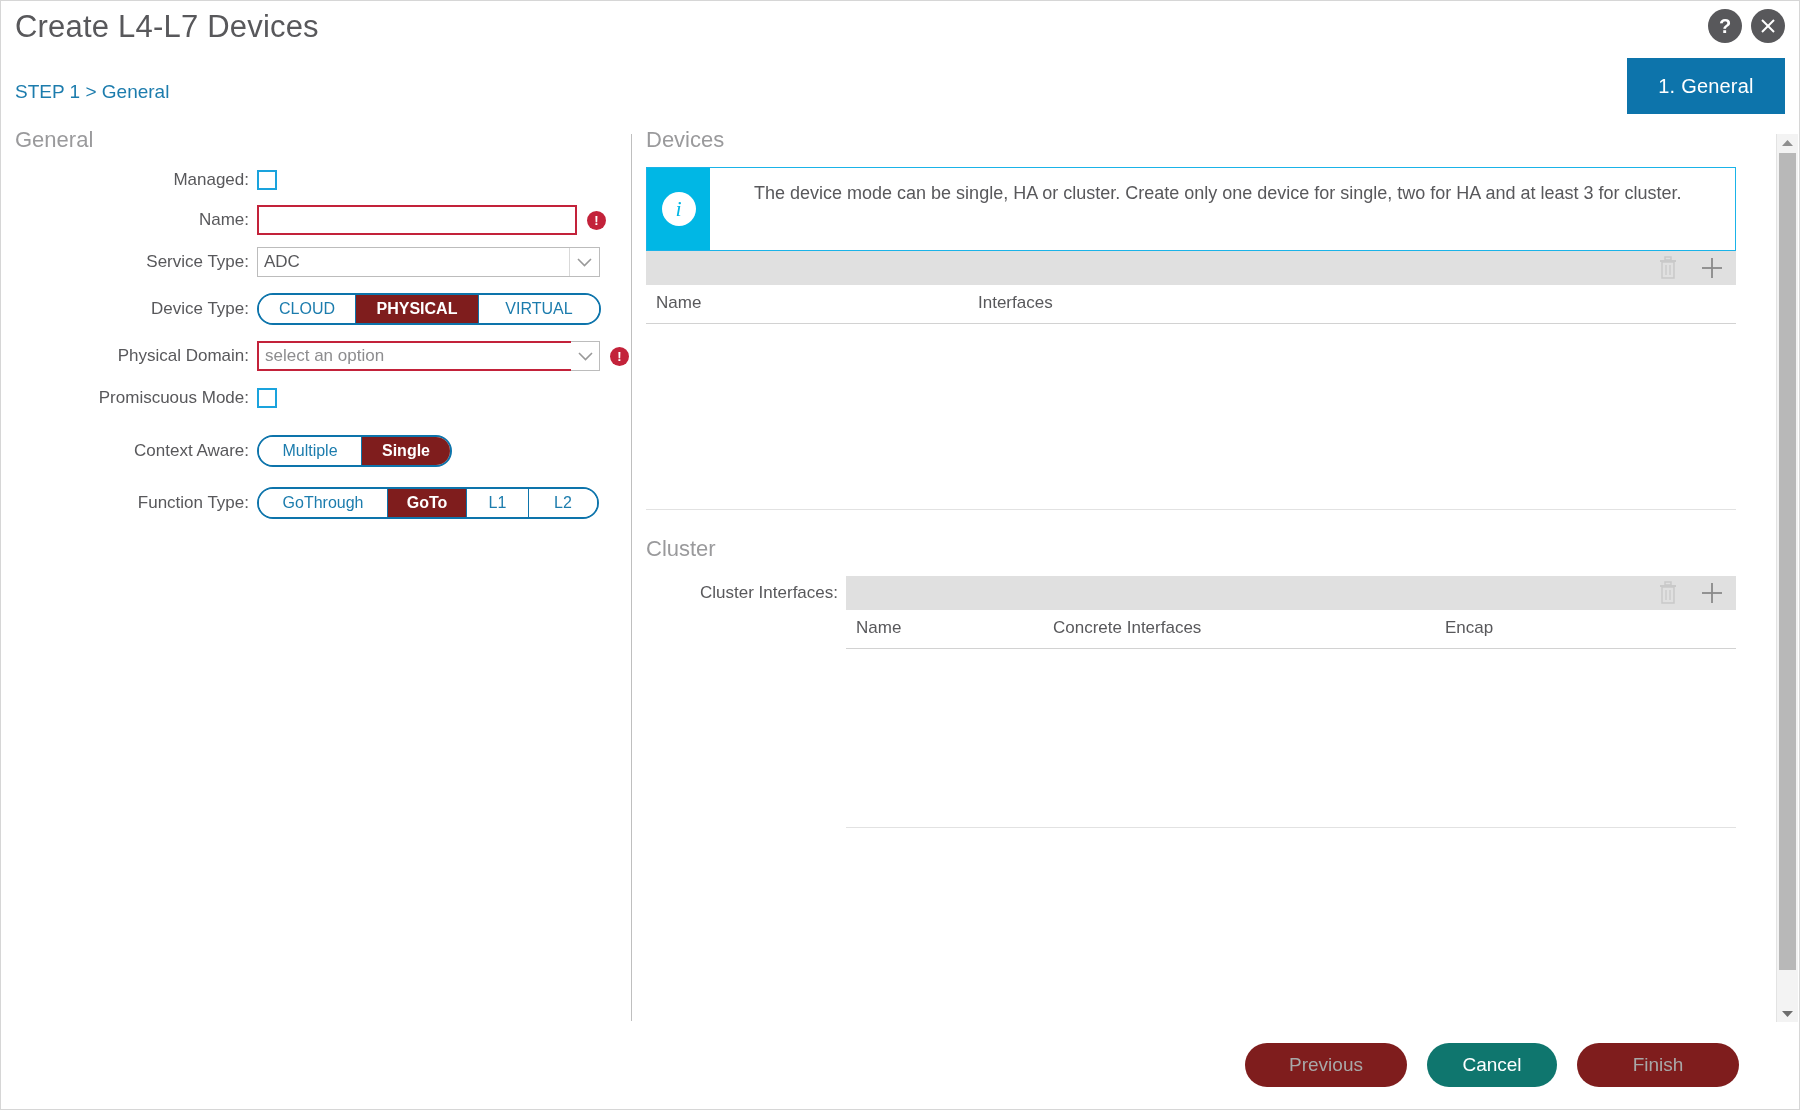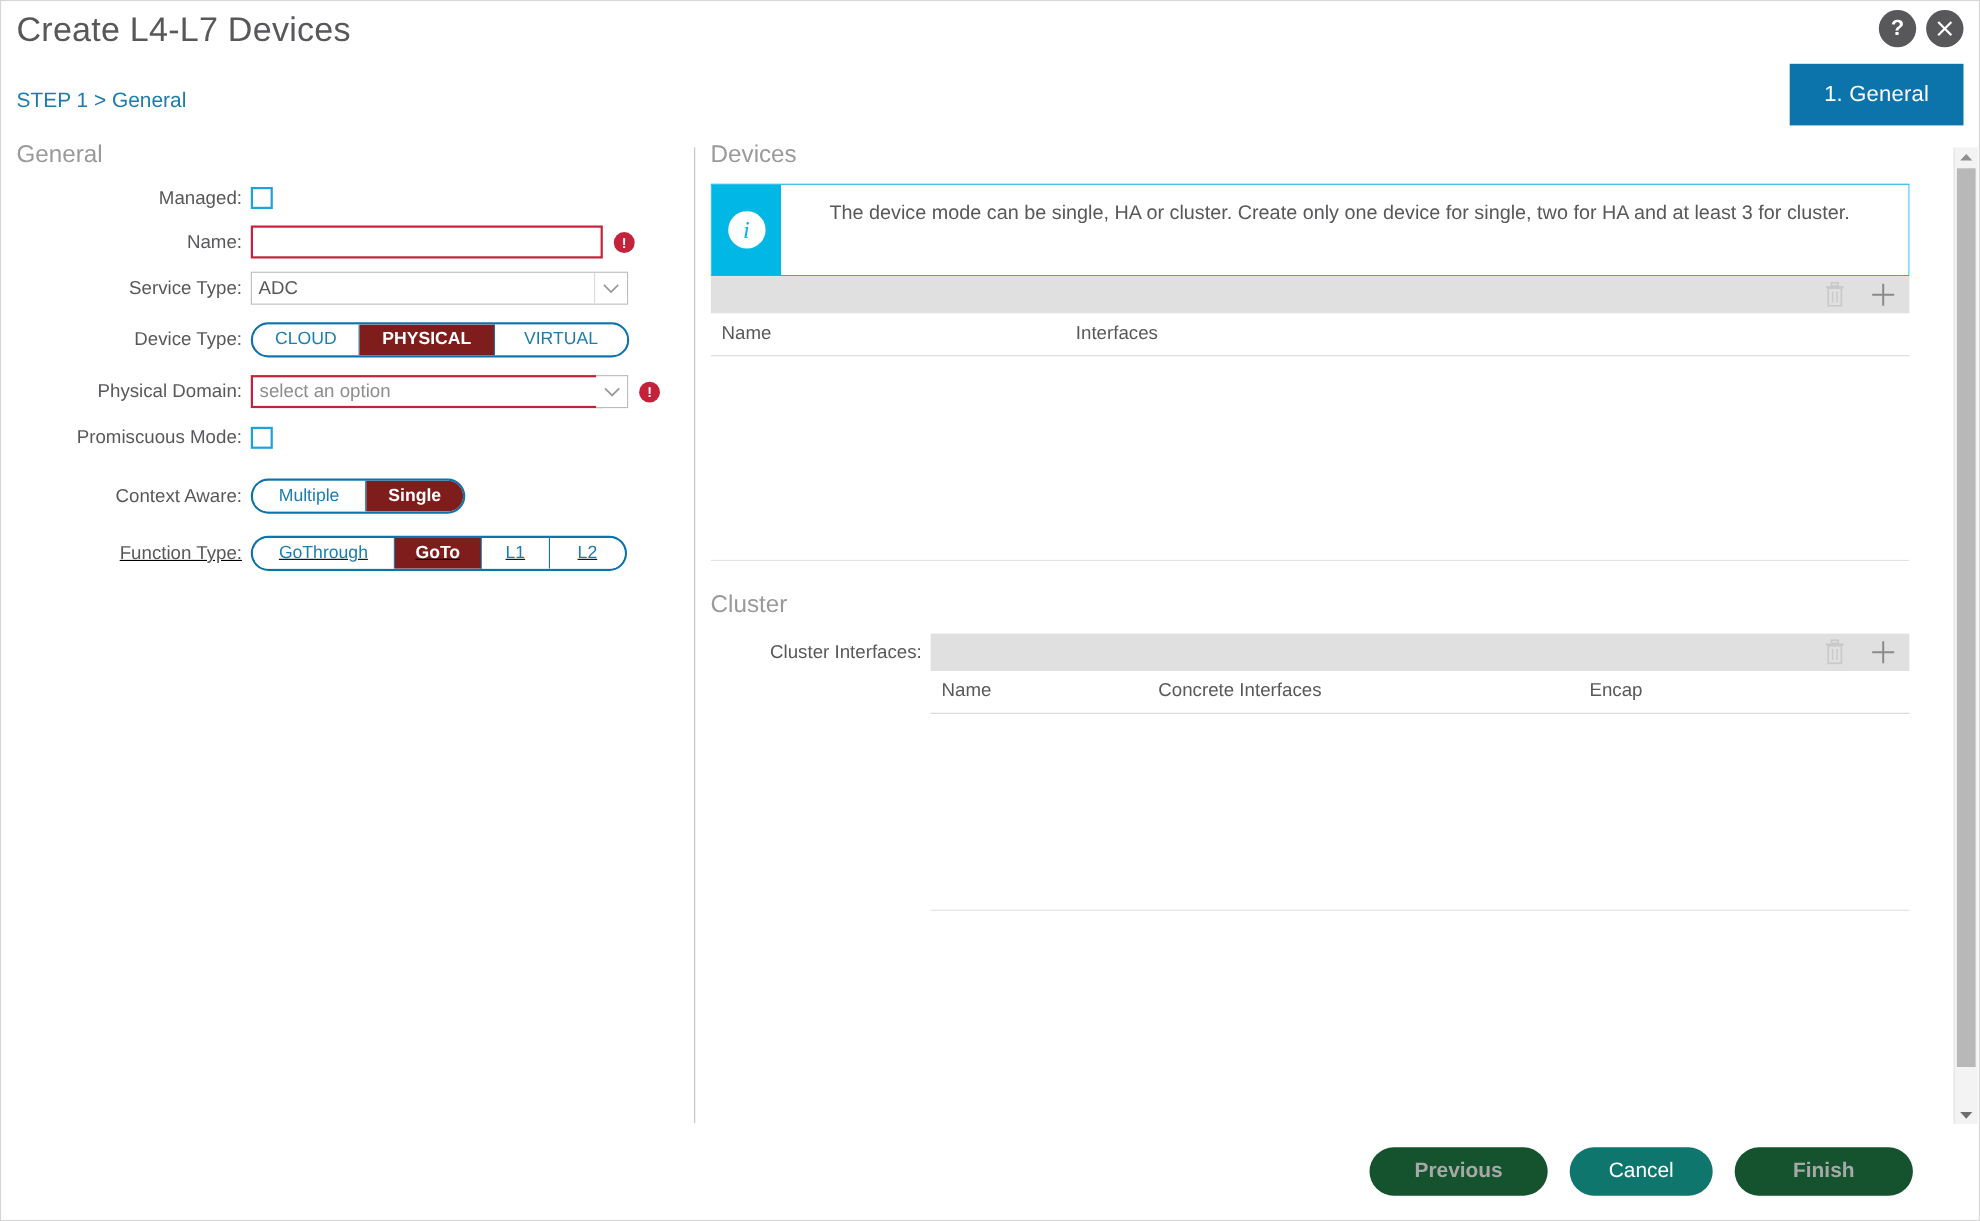--- a/index.html
+++ b/index.html
@@ -100,21 +100,21 @@
     font-weight: 400;
     margin: 0 0 14px 14px;
   }
   .frow {
     display: flex;
     align-items: center;
     margin-bottom: 12px;
     min-height: 26px;
   }
   .flabel {
-    width: 227px;
+    width: 256px;
     text-align: right;
     padding-right: 8px;
     font-size: 17px;
     color: #58585b;
     box-sizing: border-box;
     white-space: nowrap;
   }
   .fctl { display: flex; align-items: center; }
 
   .chk {
@@ -361,23 +361,22 @@
   .btn {
     height: 44px;
     min-width: 162px;
     border-radius: 22px;
     border: none;
     font-family: "Liberation Sans", sans-serif;
     font-size: 19px;
     cursor: pointer;
   }
   .btn.ghost {
-    background: #14532d;
+    background: #7f1d1d;
     color: #a8a8a8;
-    font-weight: bold;
   }
   .btn.dark {
     background: #0f766e;
     color: #ffffff;
     min-width: 130px;
   }
 </style>
 </head>
 <body>
 
@@ -474,21 +473,21 @@
     <div class="frow" style="margin-top:24px;">
       <div class="flabel">Context Aware:</div>
       <div class="fctl">
         <div class="seg">
           <div class="seg-item" style="width:103px;">Multiple</div>
           <div class="seg-item on" style="width:88px;">Single</div>
         </div>
       </div>
     </div>
 
-    <div class="frow" style="margin-top:20px;text-decoration:underline;">
+    <div class="frow" style="margin-top:20px;">
       <div class="flabel">Function Type:</div>
       <div class="fctl">
         <div class="seg">
           <div class="seg-item" style="width:129px;">GoThrough</div>
           <div class="seg-item on" style="width:79px;">GoTo</div>
           <div class="seg-item" style="width:62px;">L1</div>
           <div class="seg-item" style="width:68px;">L2</div>
         </div>
       </div>
     </div>

